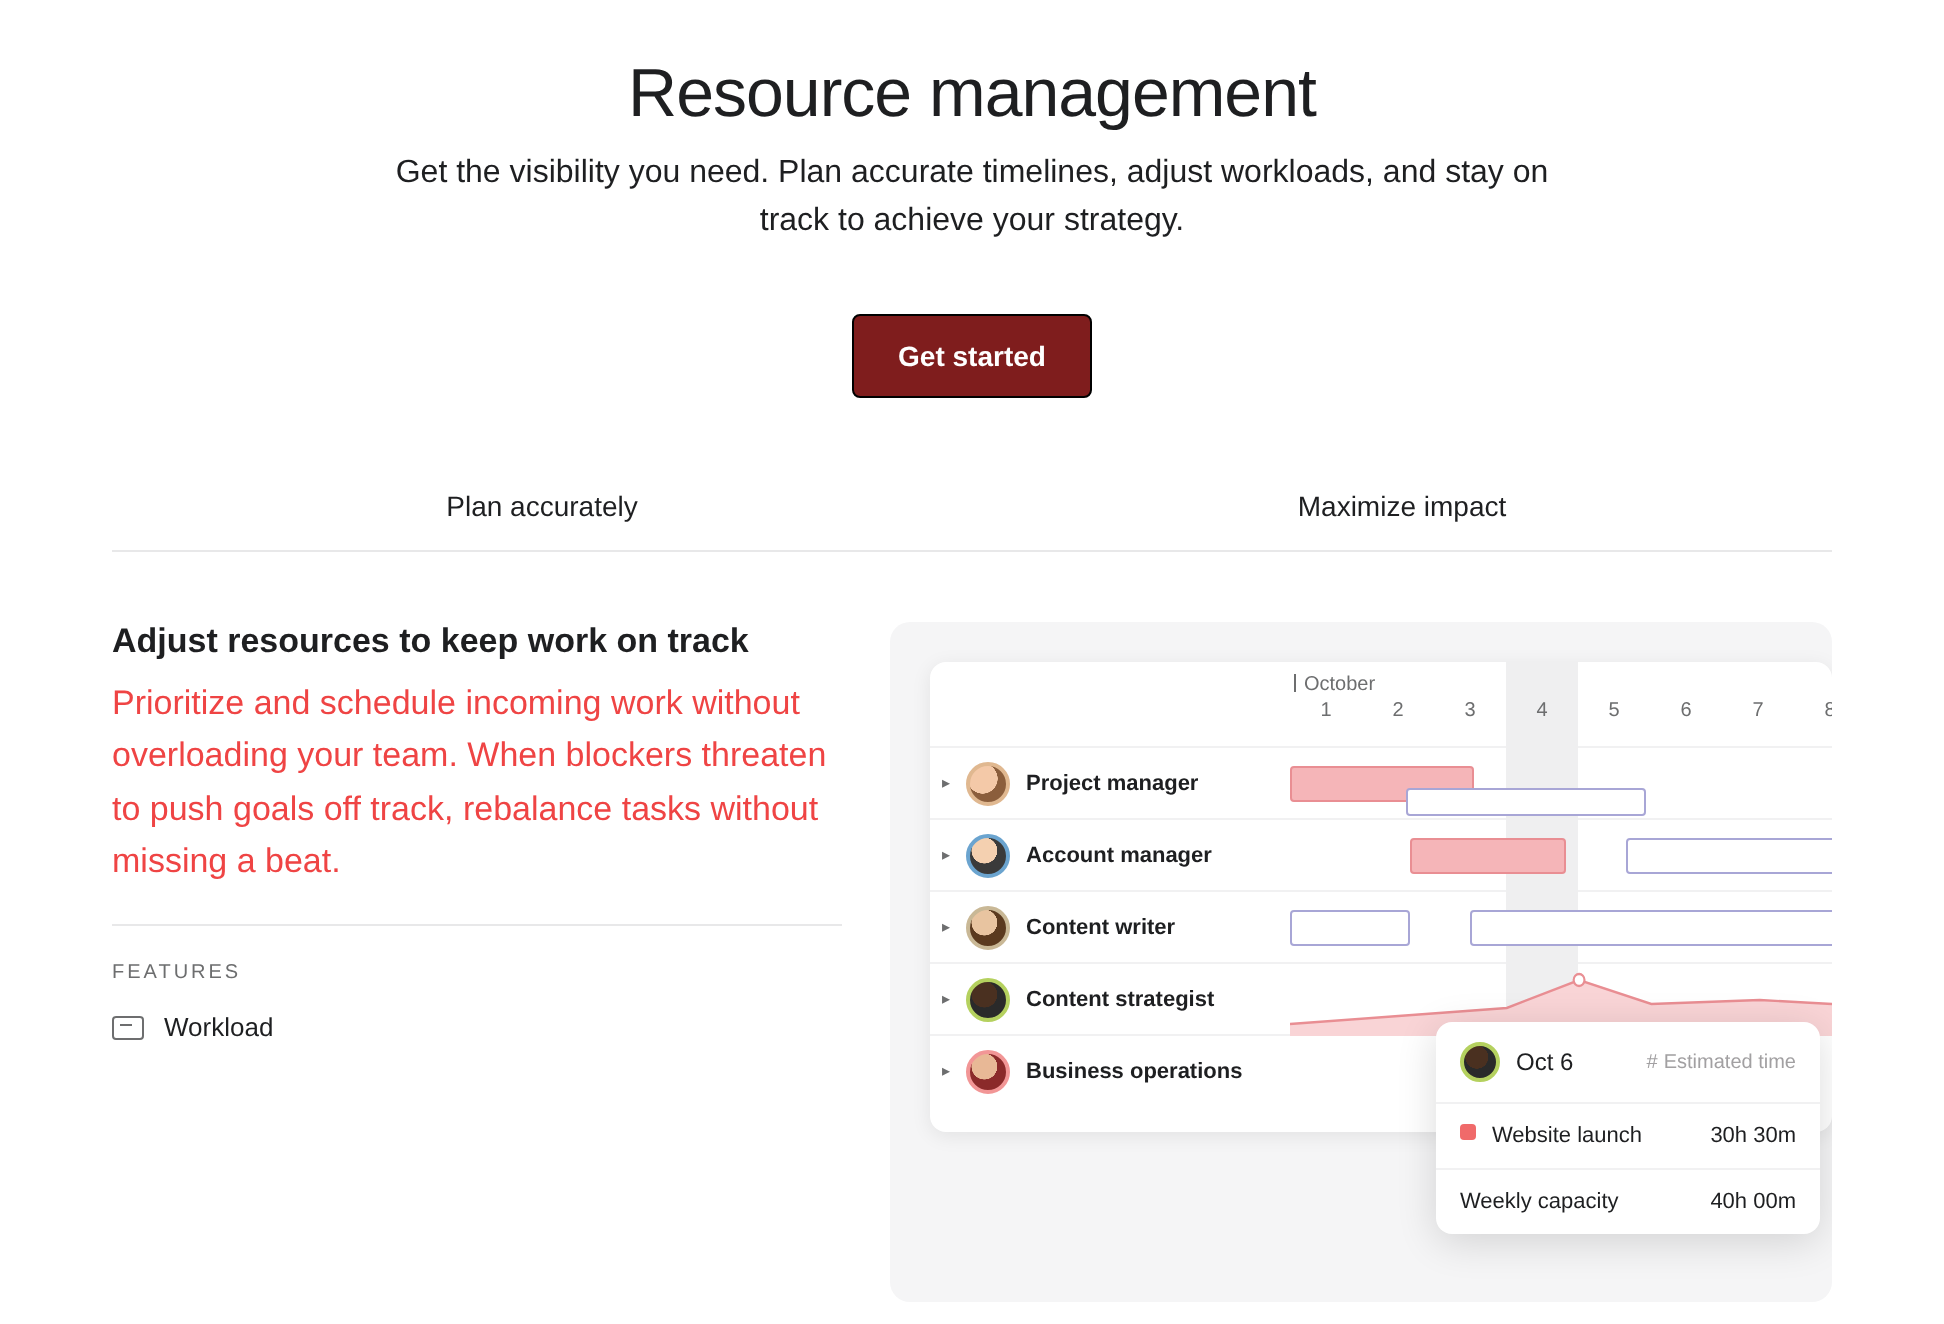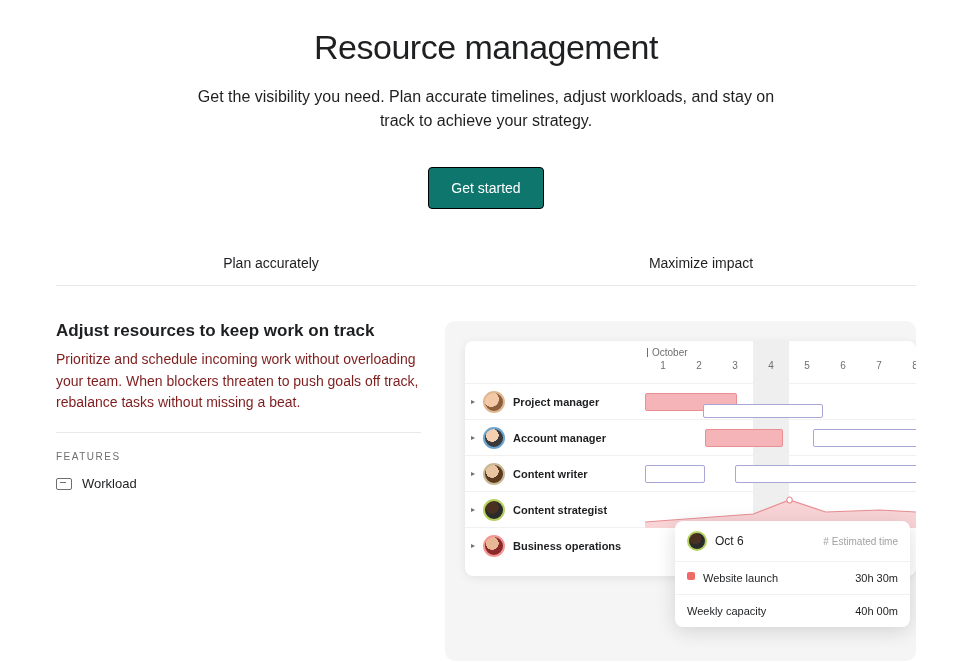--- a/index.html
+++ b/index.html
@@ -1,34 +1,34 @@
 <!DOCTYPE html>
 <html><head>
 <meta charset="utf-8">
 <style>
 * { margin: 0; padding: 0; box-sizing: border-box; }
 body { font-family: -apple-system, BlinkMacSystemFont, "Segoe UI", Helvetica, Arial, sans-serif; color: #1e1f21; background: #fff; width: 972px; height: 662px; overflow: hidden; }
 
 .hero { text-align: center; padding-top: 28px; }
-.hero h1 { font-size: 34px; font-weight: 400; letter-spacing: -0.5px; margin-bottom: 18px; }
+.hero h1 { font-size: 34px; font-weight: 400; letter-spacing: -0.5px; margin-bottom: 8px; }
 .hero p { font-size: 16px; color: #1e1f21; line-height: 1.5; max-width: 600px; margin: 0 auto 34px; }
 
 .cta-row { display: flex; justify-content: center; gap: 14px; margin-bottom: 34px; }
 .btn { padding: 12px 22px; font-size: 14px; font-weight: 500; border-radius: 4px; cursor: pointer; border: 1px solid #1e1f21; }
-.btn-primary { background: #0f766e; color: #fff; border-color: #000; }
+.btn-primary { background: #7f1d1d; color: #fff; border-color: #000; font-weight: bold; }
 .btn-secondary { background: #fff; color: #1e1f21; }
 
 .tabs { display: flex; border-bottom: 1px solid #e8e8e9; margin: 0 56px; }
 .tab { flex: 1; text-align: center; padding: 12px 0 14px; font-size: 14px; color: #1e1f21; cursor: pointer; position: relative; }
 .tab.active::after { content: ""; position: absolute; left: 0; right: 0; bottom: -1px; height: 2px; background: #1e1f21; }
 
 .content { display: flex; padding: 35px 56px 0; gap: 24px; }
 .left { width: 365px; flex-shrink: 0; }
 .left h3 { font-size: 17px; font-weight: 600; margin-bottom: 8px; }
-.left .desc { font-size: 14px; color: #7f1d1d; line-height: 1.55; margin-bottom: 18px; }
+.left .desc { font-size: 17px; color: #ef4444; line-height: 1.55; margin-bottom: 18px; }
 .left hr { border: none; border-top: 1px solid #e8e8e9; margin-bottom: 18px; }
 .features-label { font-size: 10px; letter-spacing: 1.5px; color: #6d6e6f; text-transform: uppercase; margin-bottom: 14px; }
 .feature-item { display: flex; align-items: center; gap: 10px; font-size: 13px; color: #1e1f21; }
 .feature-icon { width: 16px; height: 12px; border: 1.2px solid #6d6e6f; border-radius: 2px; position: relative; display:inline-block; }
 .feature-icon::after { content: ""; position: absolute; left: 3px; top: 3px; width: 6px; height: 1.2px; background: #6d6e6f; }
 
 .right { flex: 1; background: #f5f5f6; border-radius: 10px; padding: 20px 0 26px 12px; position: relative; height: 340px; overflow: hidden; }
 .panel { background: #fff; border-radius: 8px; box-shadow: 0 2px 10px rgba(0,0,0,0.08); height: 235px; margin-left: 8px; position: relative; overflow: hidden; }
 
 .timeline-header { display: flex; height: 42px; }
@@ -48,21 +48,21 @@
 .role { font-size: 11px; font-weight: 600; color: #1e1f21; }
 
 .bar { position: absolute; height: 18px; top: 9px; border-radius: 2px; }
 .bar-pink-fill { background: #f5b5b8; border: 1px solid #e98e93; }
 .bar-lav-out { background: #fff; border: 1px solid #a8a6d6; }
 .bar-lav-out2 { background: #fff; border: 1px solid #a8a6d6; }
 
 
 .highlight-col { position:absolute; top:0; bottom:0; background:#efeff0; width:36px; left:288px; z-index:0; }
 
-.popover { position: absolute; right: 6px; top: 200px; width: 235px; background: #fff; border-radius: 8px; box-shadow: 0 4px 20px rgba(0,0,0,0.14); padding: 0; font-size: 11px; z-index: 10; }
+.popover { position: absolute; right: 6px; top: 200px; width: 192px; background: #fff; border-radius: 8px; box-shadow: 0 4px 20px rgba(0,0,0,0.14); padding: 0; font-size: 11px; z-index: 10; }
 .pop-head { display: flex; align-items: center; justify-content: space-between; padding: 10px 12px; border-bottom: 1px solid #f1f1f2; }
 .pop-head-left { display: flex; align-items: center; gap: 8px; }
 .pop-avatar { width: 20px; height: 20px; border-radius: 50%; }
 .pop-date { font-size: 12px; color: #1e1f21; }
 .pop-est { font-size: 10px; color: #a2a0a2; display:flex; align-items:center; gap:3px;}
 .pop-row { display: flex; justify-content: space-between; align-items: center; padding: 10px 12px; border-bottom: 1px solid #f1f1f2; }
 .pop-row:last-child { border-bottom: none; }
 .pop-left { display: flex; align-items: flex-start; gap: 8px; font-size:11px; color:#1e1f21;}
 .pop-right { font-size: 11px; color: #1e1f21; }
 .dot { width: 8px; height: 8px; border-radius: 2px; background: #f06a6a; }

